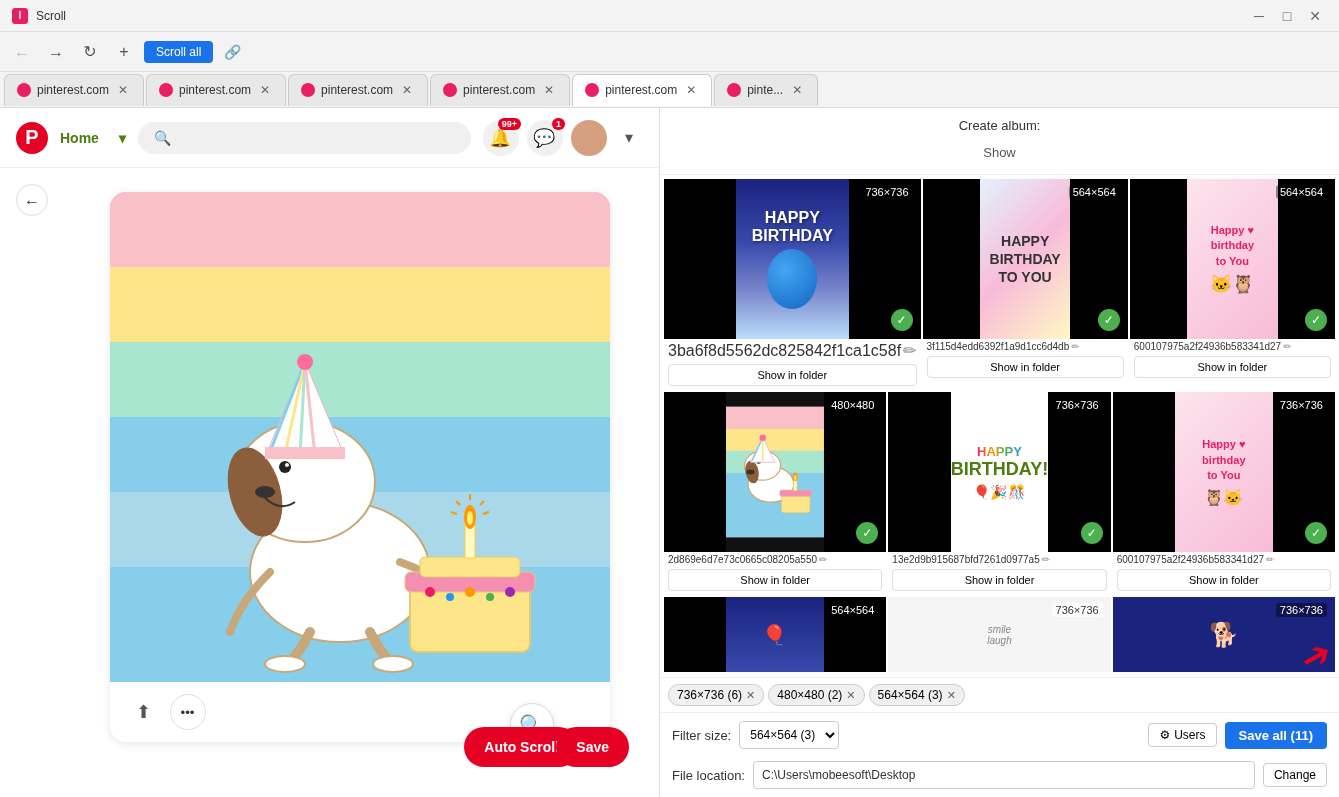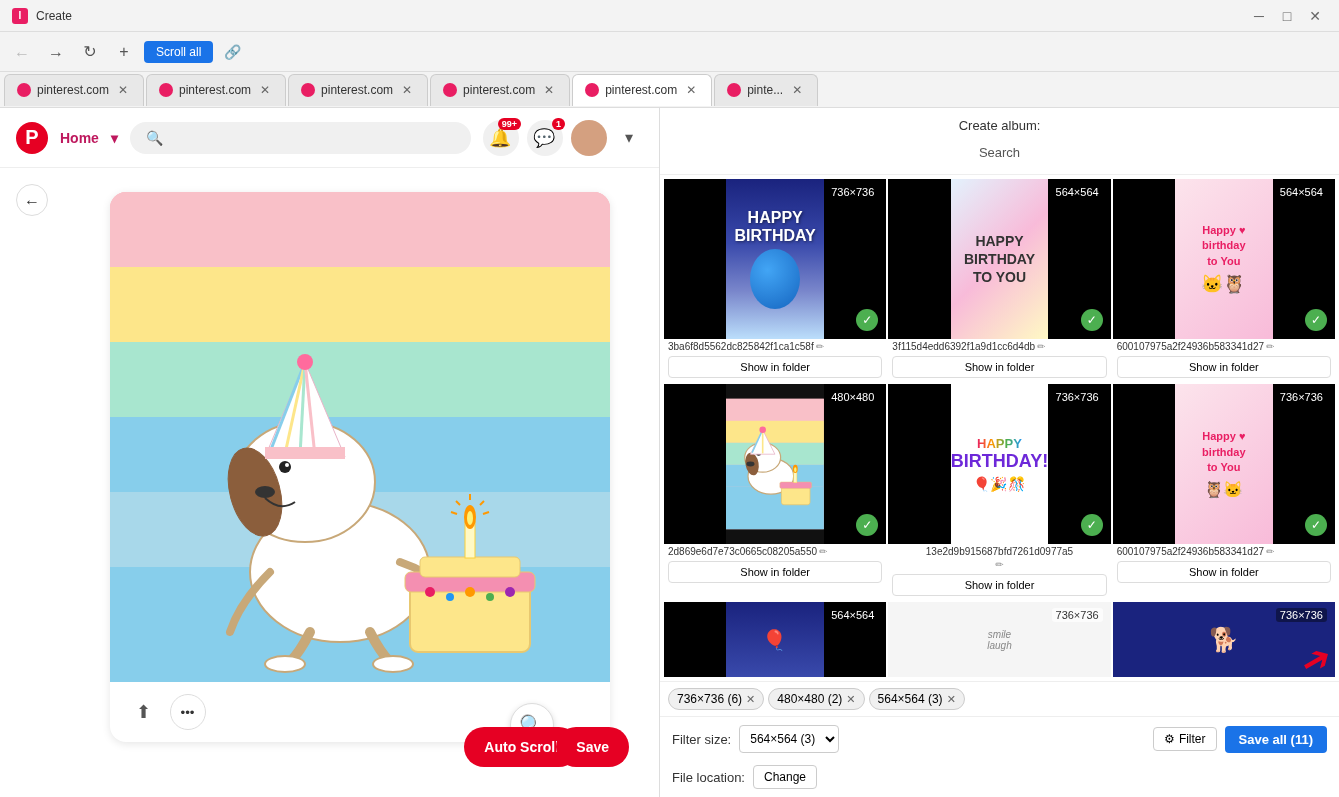--- a/index.html
+++ b/index.html
@@ -47,21 +47,21 @@
 
     
     .left-panel { width: 660px; background: white; overflow: hidden; position: relative; border-right: 1px solid #ddd; }
 
     
     .pinterest-header {
       display: flex; align-items: center; padding: 8px 16px; gap: 12px;
       border-bottom: 1px solid #eee; background: white; height: 60px;
     }
     .pinterest-logo { width: 32px; height: 32px; background: #e60023; border-radius: 50%; display: flex; align-items: center; justify-content: center; color: white; font-size: 20px; font-weight: bold; }
-    .home-btn { display: flex; align-items: center; gap: 12px; background: transparent; border: none; cursor: pointer; font-size: 14px; font-weight: 600; color: #be185d; }
+    .home-btn { display: flex; align-items: center; gap: 20px; background: transparent; border: none; cursor: pointer; font-size: 14px; font-weight: 600; color: #4d7c0f; }
     .search-bar { flex: 1; display: flex; align-items: center; background: #f0f0f0; border-radius: 24px; padding: 8px 16px; gap: 8px; }
     .search-icon { color: #666; font-size: 14px; }
     .search-input { border: none; background: transparent; outline: none; font-size: 14px; color: #333; flex: 1; }
     .header-icons { display: flex; align-items: center; gap: 8px; }
     .notif-btn { position: relative; width: 36px; height: 36px; border-radius: 50%; background: #f0f0f0; border: none; cursor: pointer; display: flex; align-items: center; justify-content: center; font-size: 18px; }
     .badge { position: absolute; top: -2px; right: -2px; background: #e60023; color: white; font-size: 9px; border-radius: 10px; padding: 1px 4px; font-weight: bold; }
     .avatar { width: 36px; height: 36px; border-radius: 50%; background: #d4a080; }
 
     
     .pinterest-content { position: relative; padding: 16px; height: calc(100% - 60px); overflow: hidden; }
@@ -122,21 +122,21 @@
     .location-label { font-size: 13px; color: #333; white-space: nowrap; }
     .location-input { flex: 1; height: 28px; border: 1px solid #ccc; border-radius: 4px; padding: 0 8px; font-size: 12px; background: white; color: #333; }
     .change-btn { background: white; border: 1px solid #ccc; border-radius: 4px; padding: 4px 10px; font-size: 12px; cursor: pointer; white-space: nowrap; }
   </style>
 </head>
 <body>
 
 <div class="title-bar">
   <div class="title-bar-left">
     <div class="title-bar-icon">I</div>
-    <span class="title-bar-title">Create</span>
+    <span class="title-bar-title">Scroll</span>
   </div>
   <div class="title-bar-controls">
     <button class="title-bar-btn">─</button>
     <button class="title-bar-btn">□</button>
     <button class="title-bar-btn close">✕</button>
   </div>
 </div>
 
 <div class="browser-bar">
   <button class="nav-btn disabled">←</button>
@@ -297,42 +297,42 @@
 
       <button class="auto-scroll-btn" style="position:absolute; bottom: 30px; right: 80px;">Auto Scroll</button>
       <button style="position:absolute; bottom: 30px; right: 30px; background:#e60023; color:white; border:none; border-radius:24px; padding:12px 20px; font-size:14px; font-weight:600; cursor:pointer;">Save</button>
     </div>
   </div>
 
   <div class="right-panel">
 
     <div class="right-top">
       <span class="create-album-label">Create album:</span>
-      <button class="clear-btn">Search</button>
+      <button class="clear-btn">Show</button>
     </div>
 
     <div style="flex:1; overflow-y:auto; padding:4px; position:relative;">
 
       <div style="display:flex; gap:2px; margin-bottom:2px;">
 
         <div style="flex:1; background:white;">
           <div style="position:relative; height:160px; background:#111; overflow:hidden;">
             <div style="position:absolute;top:0;left:0;width:28%;height:100%;background:#000;"></div>
             <div style="position:absolute;top:0;right:0;width:28%;height:100%;background:#000;"></div>
             <div style="position:absolute;left:28%;right:28%;top:0;bottom:0; background:linear-gradient(180deg,#1a237e 0%,#3949ab 40%,#7986cb 70%,#bbdefb 100%);">
               <div style="position:absolute;inset:0;display:flex;align-items:center;justify-content:center;flex-direction:column;padding:8px;">
                 <div style="color:white;font-weight:bold;font-size:16px;text-align:center;text-shadow:1px 1px 3px rgba(0,0,0,0.5);">HAPPY<br>BIRTHDAY</div>
 
                 <div style="width:50px;height:60px;background:radial-gradient(circle at 35% 35%,#42a5f5,#1565c0);border-radius:50% 50% 50% 50%;margin-top:4px;"></div>
               </div>
             </div>
             <div style="position:absolute;top:6px;right:8px;font-size:11px;color:white;background:rgba(0,0,0,0.4);padding:1px 4px;border-radius:3px;">736×736</div>
             <div style="position:absolute;bottom:8px;right:8px;width:22px;height:22px;border-radius:50%;background:#4caf50;display:flex;align-items:center;justify-content:center;color:white;font-size:12px;">✓</div>
           </div>
-          <div style="padding:2px 4px;font-size:10px;color:#333;display:flex;align-items:center;gap:2px;">
+          <div style="padding:2px 4px;font-size:16px;color:#333;display:flex;align-items:center;gap:2px;">
             <span>3ba6f8d5562dc825842f1ca1c58f</span>
             <span style="color:#888;cursor:pointer;">✏</span>
           </div>
           <div style="padding:2px 4px 4px;">
             <button style="width:100%;background:white;border:1px solid #ddd;border-radius:4px;padding:4px 0;font-size:11px;cursor:pointer;">Show in folder</button>
           </div>
         </div>
 
         <div style="flex:1; background:white;">
           <div style="position:relative; height:160px; background:#111; overflow:hidden;">
@@ -424,28 +424,28 @@
           </div>
         </div>
 
         <div style="flex:1; background:white;">
           <div style="position:relative; height:160px; background:#111; overflow:hidden;">
             <div style="position:absolute;top:0;left:0;width:28%;height:100%;background:#000;"></div>
             <div style="position:absolute;top:0;right:0;width:28%;height:100%;background:#000;"></div>
             <div style="position:absolute;left:28%;right:28%;top:0;bottom:0;background:white;">
               <div style="position:absolute;inset:0;display:flex;align-items:center;justify-content:center;flex-direction:column;padding:4px;">
                 <div style="font-weight:bold;font-size:13px;text-align:center;background:linear-gradient(90deg,#e91e63,#ff9800,#4caf50,#2196f3);-webkit-background-clip:text;-webkit-text-fill-color:transparent;">HAPPY</div>
-                <div style="font-weight:bold;font-size:18px;color:#6d28d9;text-align:center;">BIRTHDAY!</div>
+                <div style="font-weight:bold;font-size:18px;color:#4d7c0f;text-align:center;">BIRTHDAY!</div>
                 <div style="display:flex;gap:3px;margin-top:4px;font-size:14px;">🎈🎉🎊</div>
               </div>
             </div>
             <div style="position:absolute;top:6px;right:8px;font-size:11px;color:white;background:rgba(0,0,0,0.4);padding:1px 4px;border-radius:3px;">736×736</div>
             <div style="position:absolute;bottom:8px;right:8px;width:22px;height:22px;border-radius:50%;background:#4caf50;display:flex;align-items:center;justify-content:center;color:white;font-size:12px;">✓</div>
           </div>
-          <div style="padding:2px 4px;font-size:10px;color:#333;display:flex;align-items:center;gap:2px;flex-direction:column;">
+          <div style="padding:2px 4px;font-size:10px;color:#333;display:flex;align-items:center;gap:2px;">
             <span>13e2d9b915687bfd7261d0977a5</span>
             <span style="color:#888;cursor:pointer;">✏</span>
           </div>
           <div style="padding:2px 4px 4px;">
             <button style="width:100%;background:white;border:1px solid #ddd;border-radius:4px;padding:4px 0;font-size:11px;cursor:pointer;">Show in folder</button>
           </div>
         </div>
 
         <div style="flex:1; background:white;">
           <div style="position:relative; height:160px; background:#111; overflow:hidden;">
@@ -525,25 +525,26 @@
     <div class="bottom-controls">
 
       <div class="image-size-row">
         <span class="image-size-label-text">Filter size:</span>
         <select class="size-select">
           <option>564×564 (3)</option>
         </select>
         <div class="spacer"></div>
         <button class="filter-btn">
           <span>⚙</span>
-          <span>Filter</span>
+          <span>Users</span>
         </button>
         <button class="save-all-btn">Save all (11)</button>
       </div>
 
 
       <div class="location-row">
         <span class="location-label">File location:</span>
+        <input class="location-input" type="text" value="C:\Users\mobeesoft\Desktop" style="">
         <button class="change-btn">Change</button>
       </div>
     </div>
   </div>
 </div>
 
 </body></html>

